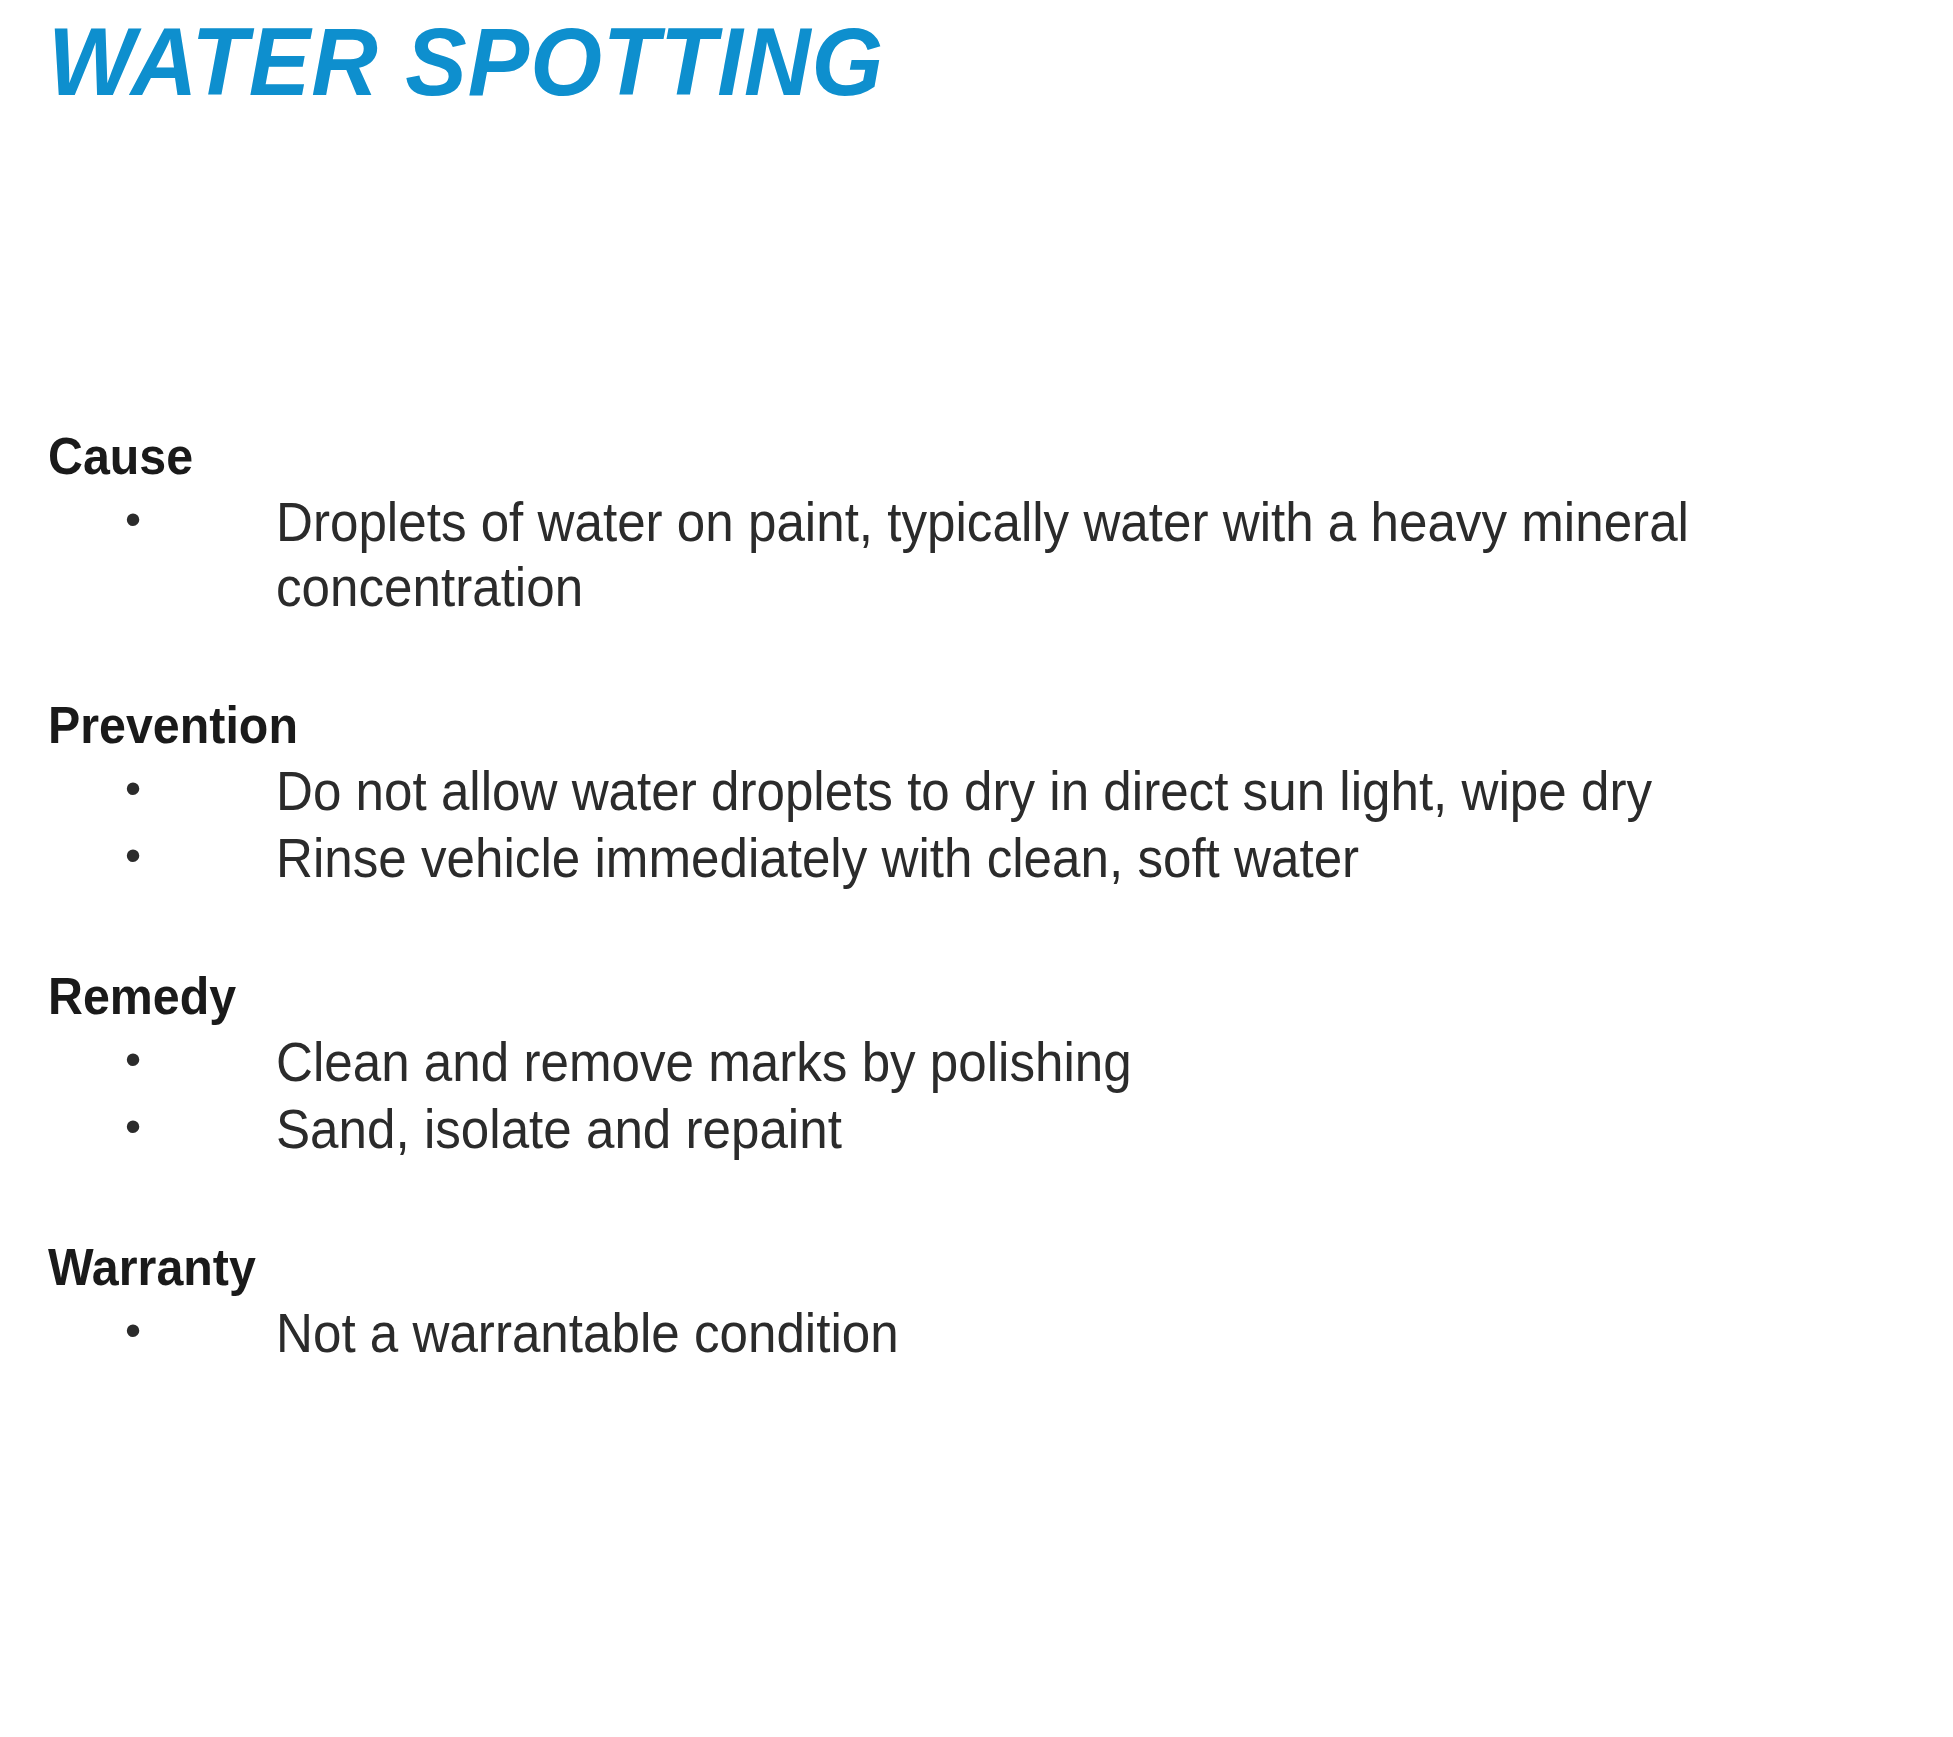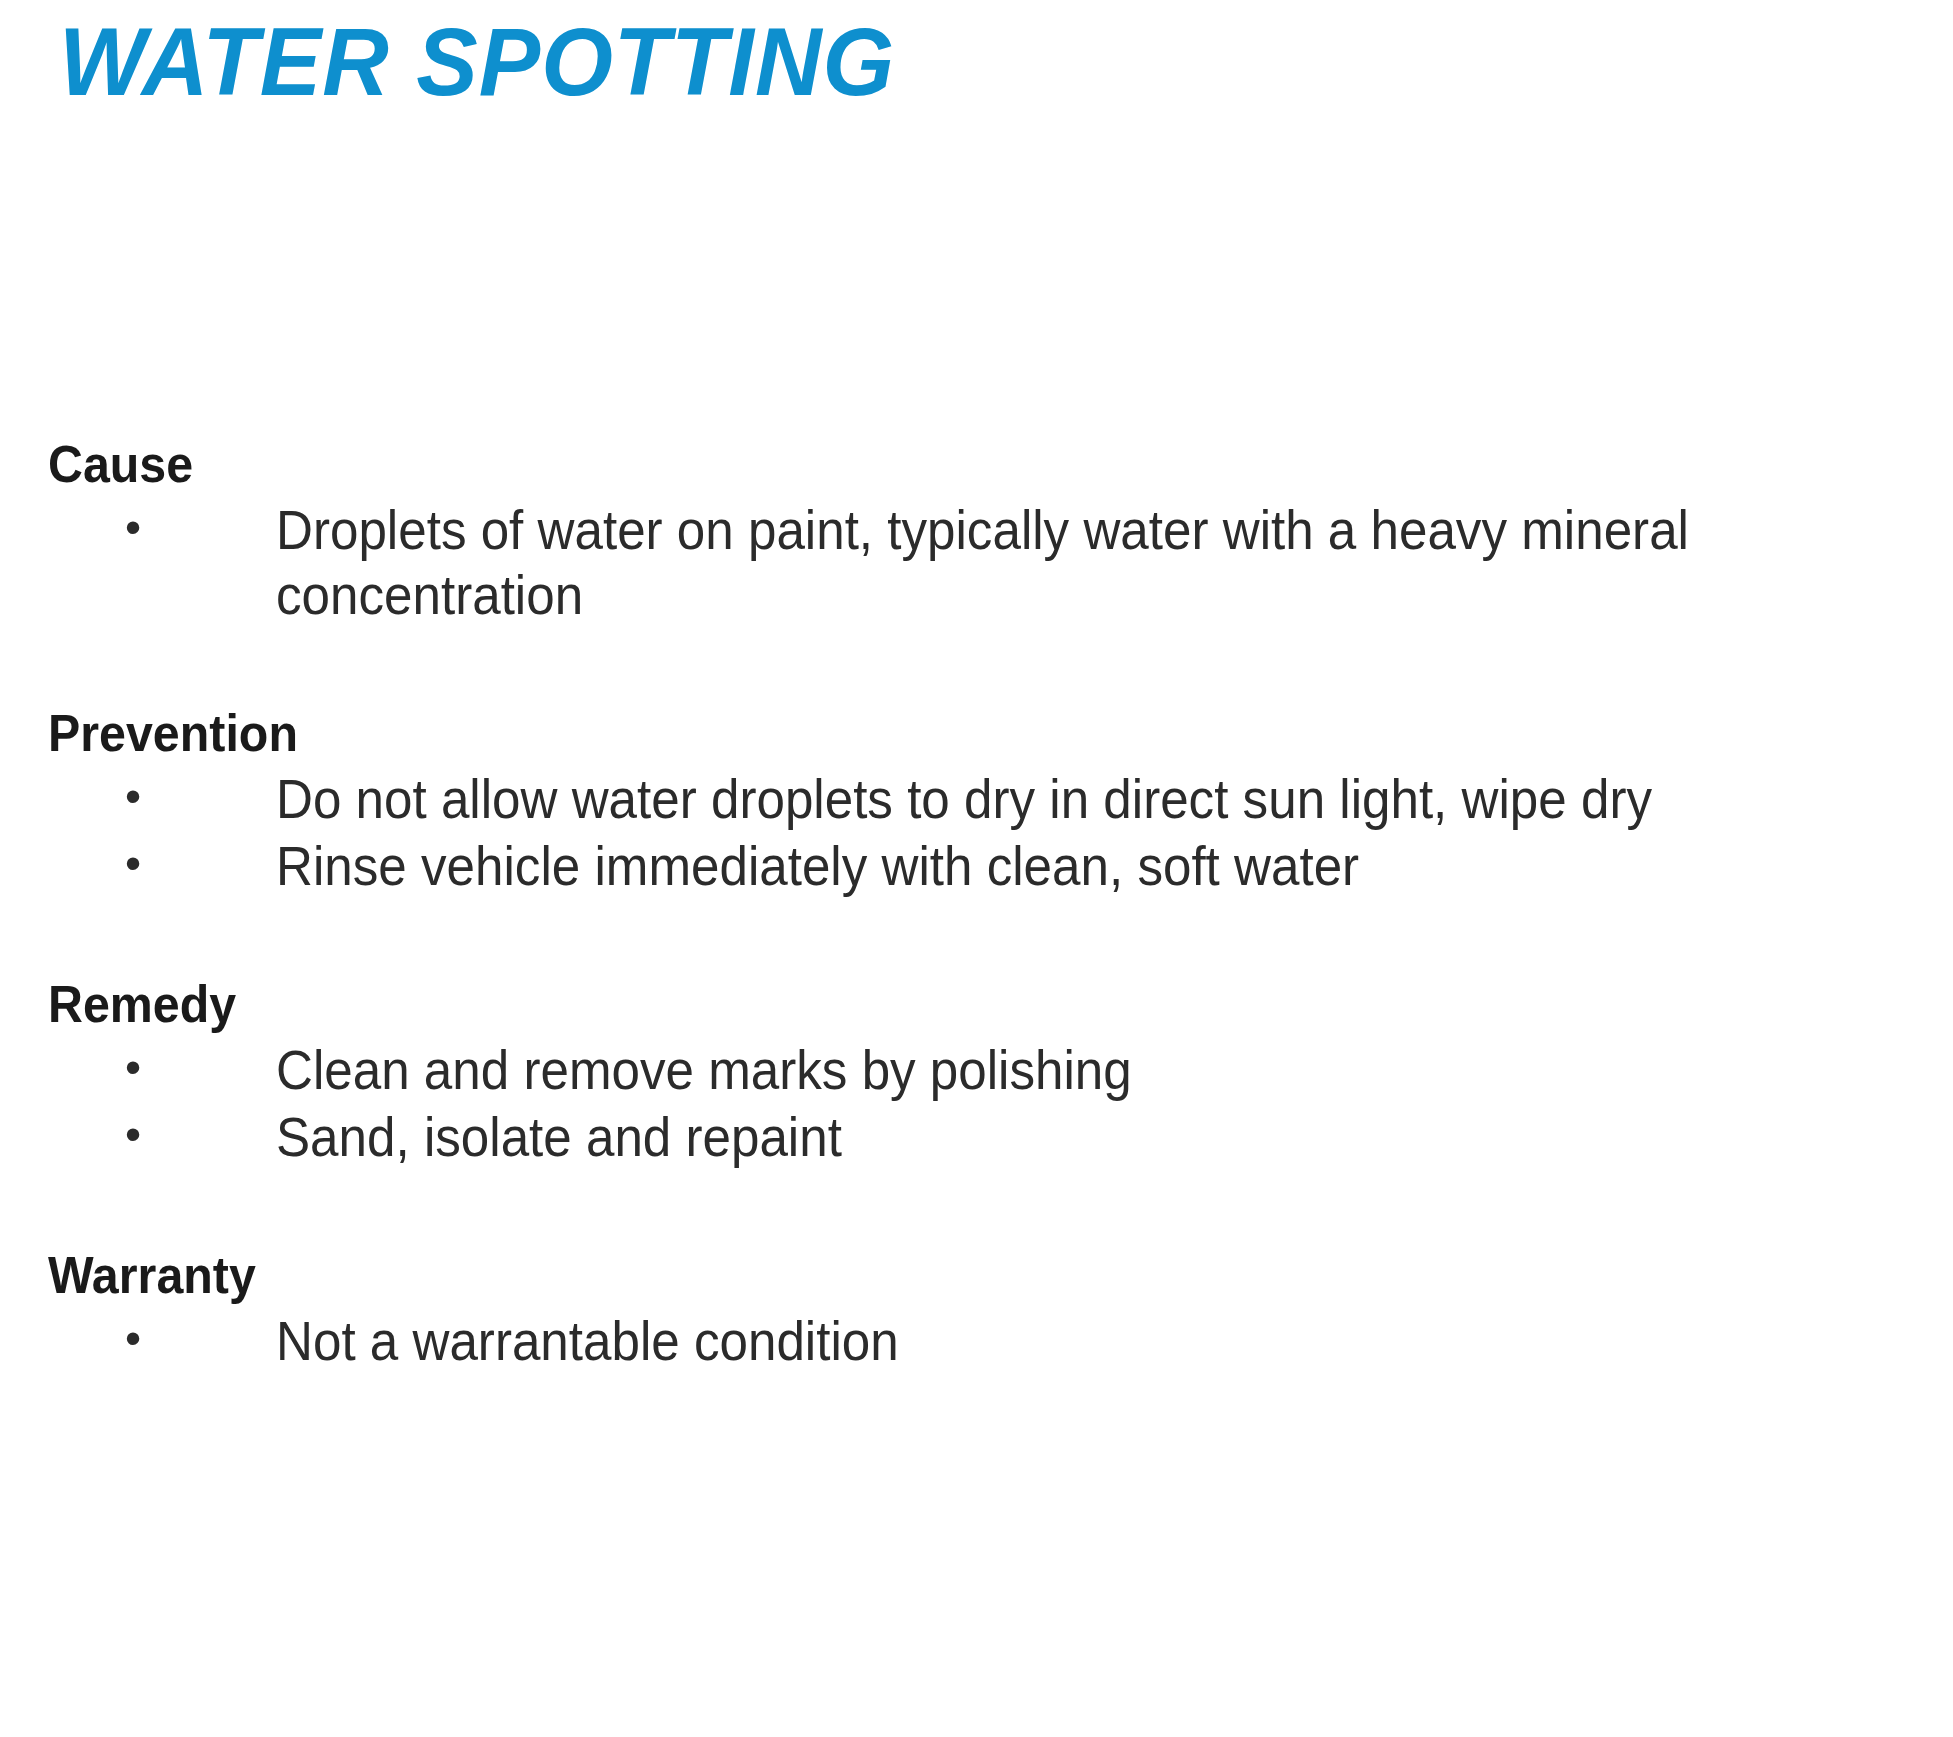--- a/index.html
+++ b/index.html
@@ -20,21 +20,21 @@
     position: relative;
     width: 1953px;
     height: 1737px;
     background: #ffffff;
     box-sizing: border-box;
   }
 
   
   .title-wrap {
     position: absolute;
-    left: 59px;
+    left: 48px;
     top: 14px;
     width: 1800px;
   }
   .doc-title {
     font-family: "Liberation Sans", "DejaVu Sans", sans-serif;
     font-weight: bold;
     font-style: italic;
     font-size: 96px;
     line-height: 1.0;
     letter-spacing: 1px;
@@ -48,21 +48,20 @@
   
   .content {
     position: absolute;
     left: 0;
     top: 428px;
     width: 1953px;
   }
 
   .section {
     margin-bottom: 0;
-    margin-top: 8px;
   }
   .section + .section {
     margin-top: 77px;
   }
 
   .section-heading {
     font-family: "Liberation Sans", "DejaVu Sans", sans-serif;
     font-weight: bold;
     font-size: 52px;
     line-height: 1.08;

